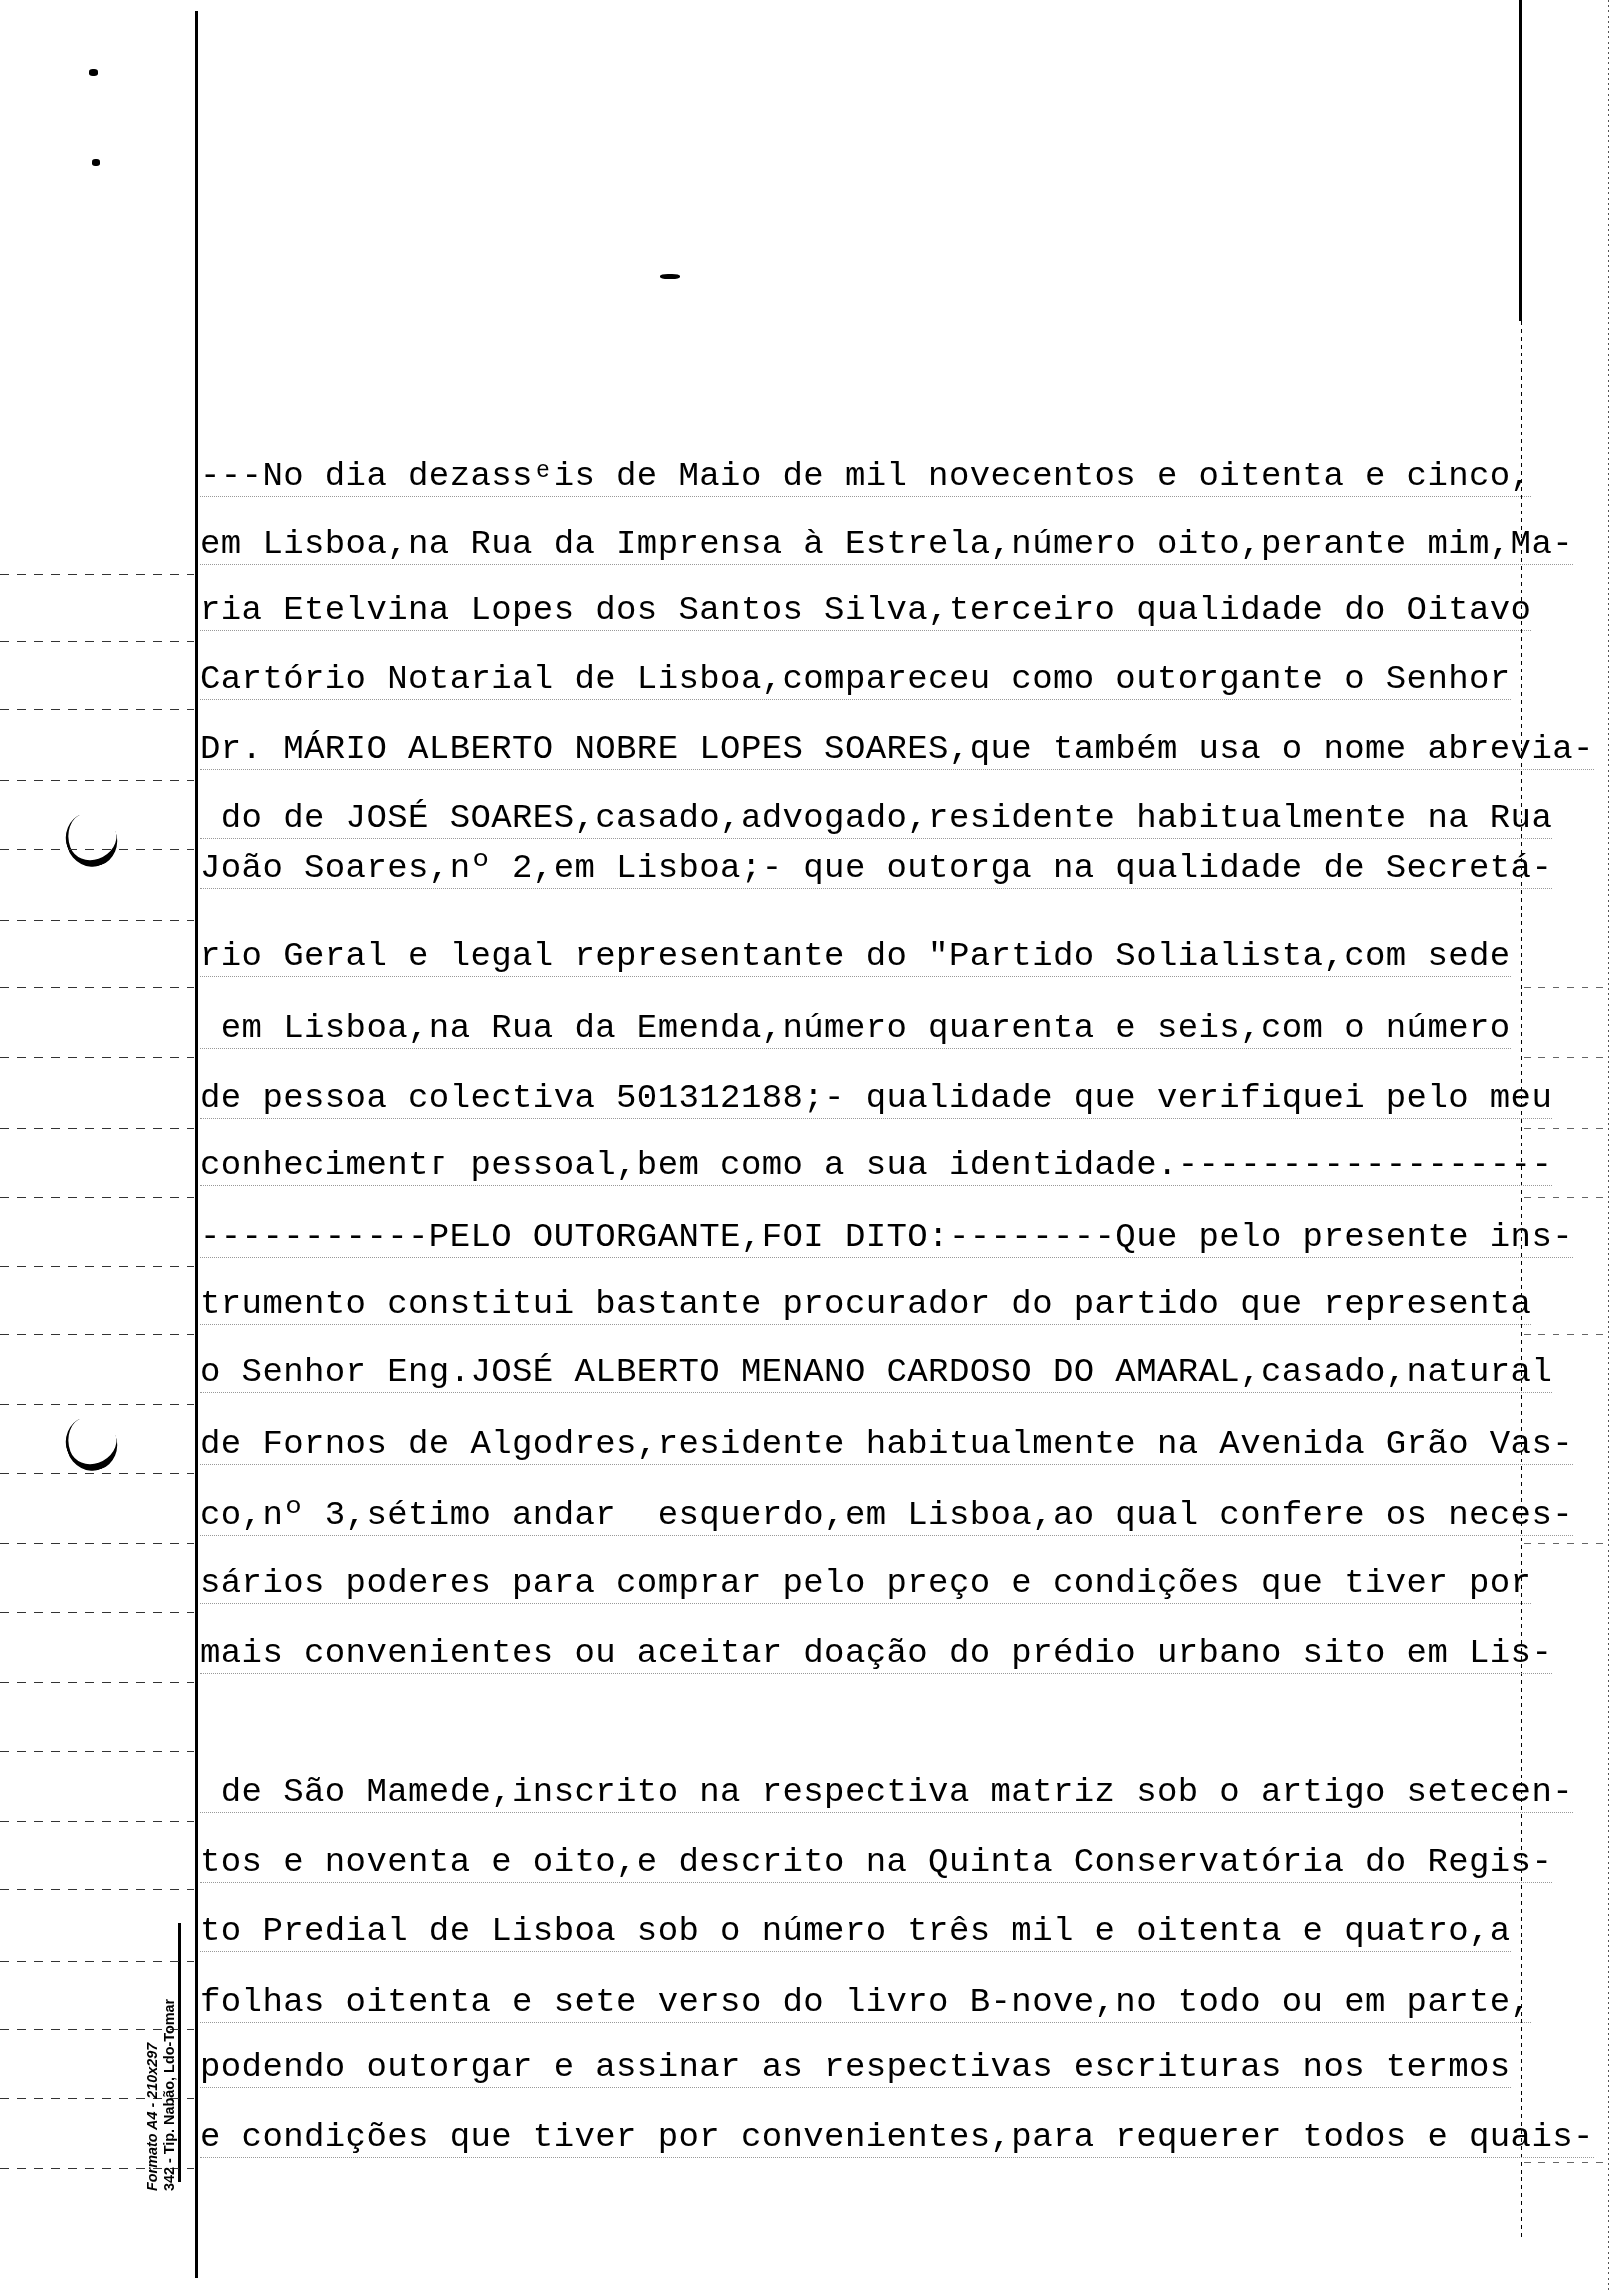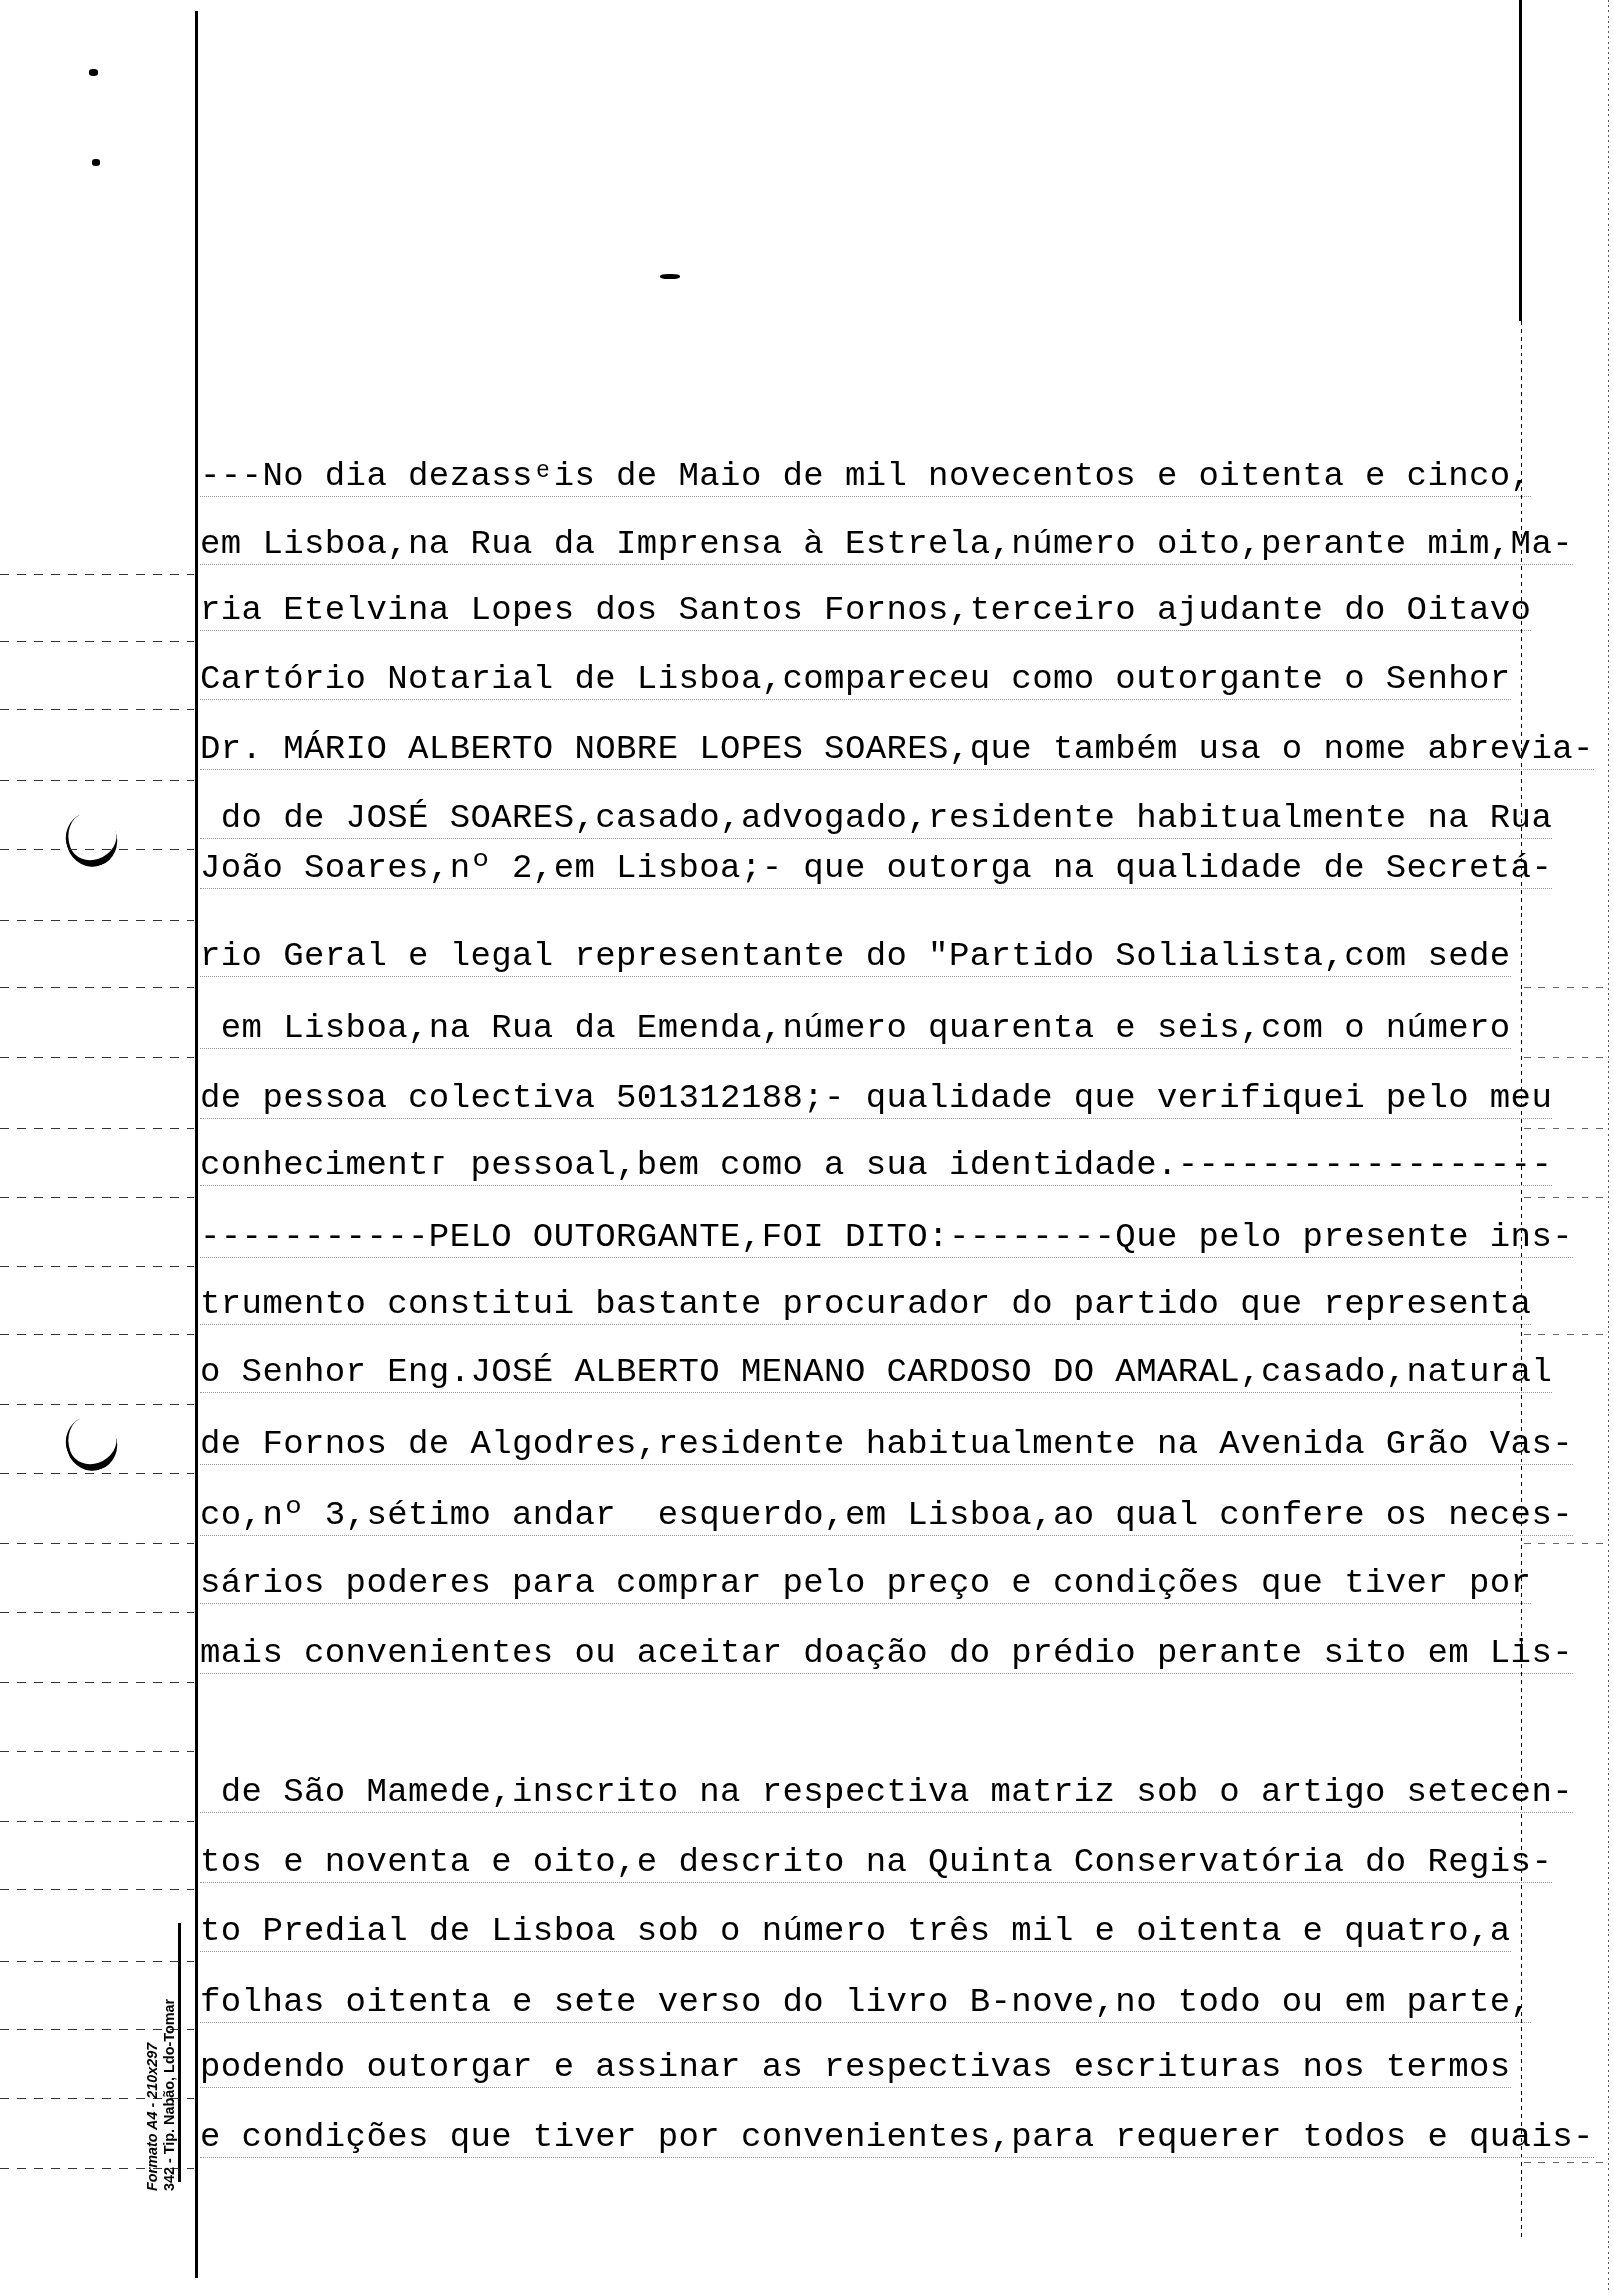--- a/index.html
+++ b/index.html
@@ -116,36 +116,36 @@
   <div class="hrule-right" style="top:987px;"></div>
   <div class="hrule-right" style="top:1057px;"></div>
   <div class="hrule-right" style="top:1128px;"></div>
   <div class="hrule-right" style="top:1197px;"></div>
   <div class="hrule-right" style="top:1334px;"></div>
   <div class="hrule-right" style="top:1543px;"></div>
   <div class="hrule-right" style="top:2162px;"></div>
 
   <div class="line" style="top:459px;">---No dia dezassᵉis de Maio de mil novecentos e oitenta e cinco,</div>
   <div class="line" style="top:527px;">em Lisboa,na Rua da Imprensa à Estrela,número oito,perante mim,Ma-</div>
-  <div class="line" style="top:593px;">ria Etelvina Lopes dos Santos Fornos,terceiro ajudante do Oitavo</div>
+  <div class="line" style="top:593px;">ria Etelvina Lopes dos Santos Silva,terceiro qualidade do Oitavo</div>
   <div class="line" style="top:662px;">Cartório Notarial de Lisboa,compareceu como outorgante o Senhor</div>
   <div class="line" style="top:732px;">Dr. MÁRIO ALBERTO NOBRE LOPES SOARES,que também usa o nome abrevia-</div>
   <div class="line" style="top:801px;"> do de JOSÉ SOARES,casado,advogado,residente habitualmente na Rua</div>
   <div class="line" style="top:851px;">João Soares,nº 2,em Lisboa;- que outorga na qualidade de Secretá-</div>
   <div class="line" style="top:939px;">rio Geral e legal representante do "Partido Solialista,com sede</div>
   <div class="line" style="top:1011px;"> em Lisboa,na Rua da Emenda,número quarenta e seis,com o número</div>
   <div class="line" style="top:1081px;">de pessoa colectiva 501312188;- qualidade que verifiquei pelo meu</div>
   <div class="line" style="top:1148px;">conhecimentᴦ pessoal,bem como a sua identidade.------------------</div>
   <div class="line" style="top:1220px;">-----------PELO OUTORGANTE,FOI DITO:--------Que pelo presente ins-</div>
   <div class="line" style="top:1287px;">trumento constitui bastante procurador do partido que representa</div>
   <div class="line" style="top:1355px;">o Senhor Eng.JOSÉ ALBERTO MENANO CARDOSO DO AMARAL,casado,natural</div>
   <div class="line" style="top:1427px;">de Fornos de Algodres,residente habitualmente na Avenida Grão Vas-</div>
   <div class="line" style="top:1498px;">co,nº 3,sétimo andar  esquerdo,em Lisboa,ao qual confere os neces-</div>
   <div class="line" style="top:1566px;">sários poderes para comprar pelo preço e condições que tiver por</div>
-  <div class="line" style="top:1636px;">mais convenientes ou aceitar doação do prédio perante sito em Lis-</div>
+  <div class="line" style="top:1636px;">mais convenientes ou aceitar doação do prédio urbano sito em Lis-</div>
   <div class="line" style="top:1775px;"> de São Mamede,inscrito na respectiva matriz sob o artigo setecen-</div>
   <div class="line" style="top:1845px;">tos e noventa e oito,e descrito na Quinta Conservatória do Regis-</div>
   <div class="line" style="top:1914px;">to Predial de Lisboa sob o número três mil e oitenta e quatro,a</div>
   <div class="line" style="top:1985px;">folhas oitenta e sete verso do livro B-nove,no todo ou em parte,</div>
   <div class="line" style="top:2050px;">podendo outorgar e assinar as respectivas escrituras nos termos</div>
   <div class="line" style="top:2120px;">e condições que tiver por convenientes,para requerer todos e quais-</div>
 
   <div class="stamp">
     <span class="stamp-line stamp-format">Formato A4 - 210x297</span>
     <span class="stamp-line">342 - Tip. Nabão, Ldo-Tomar</span>

